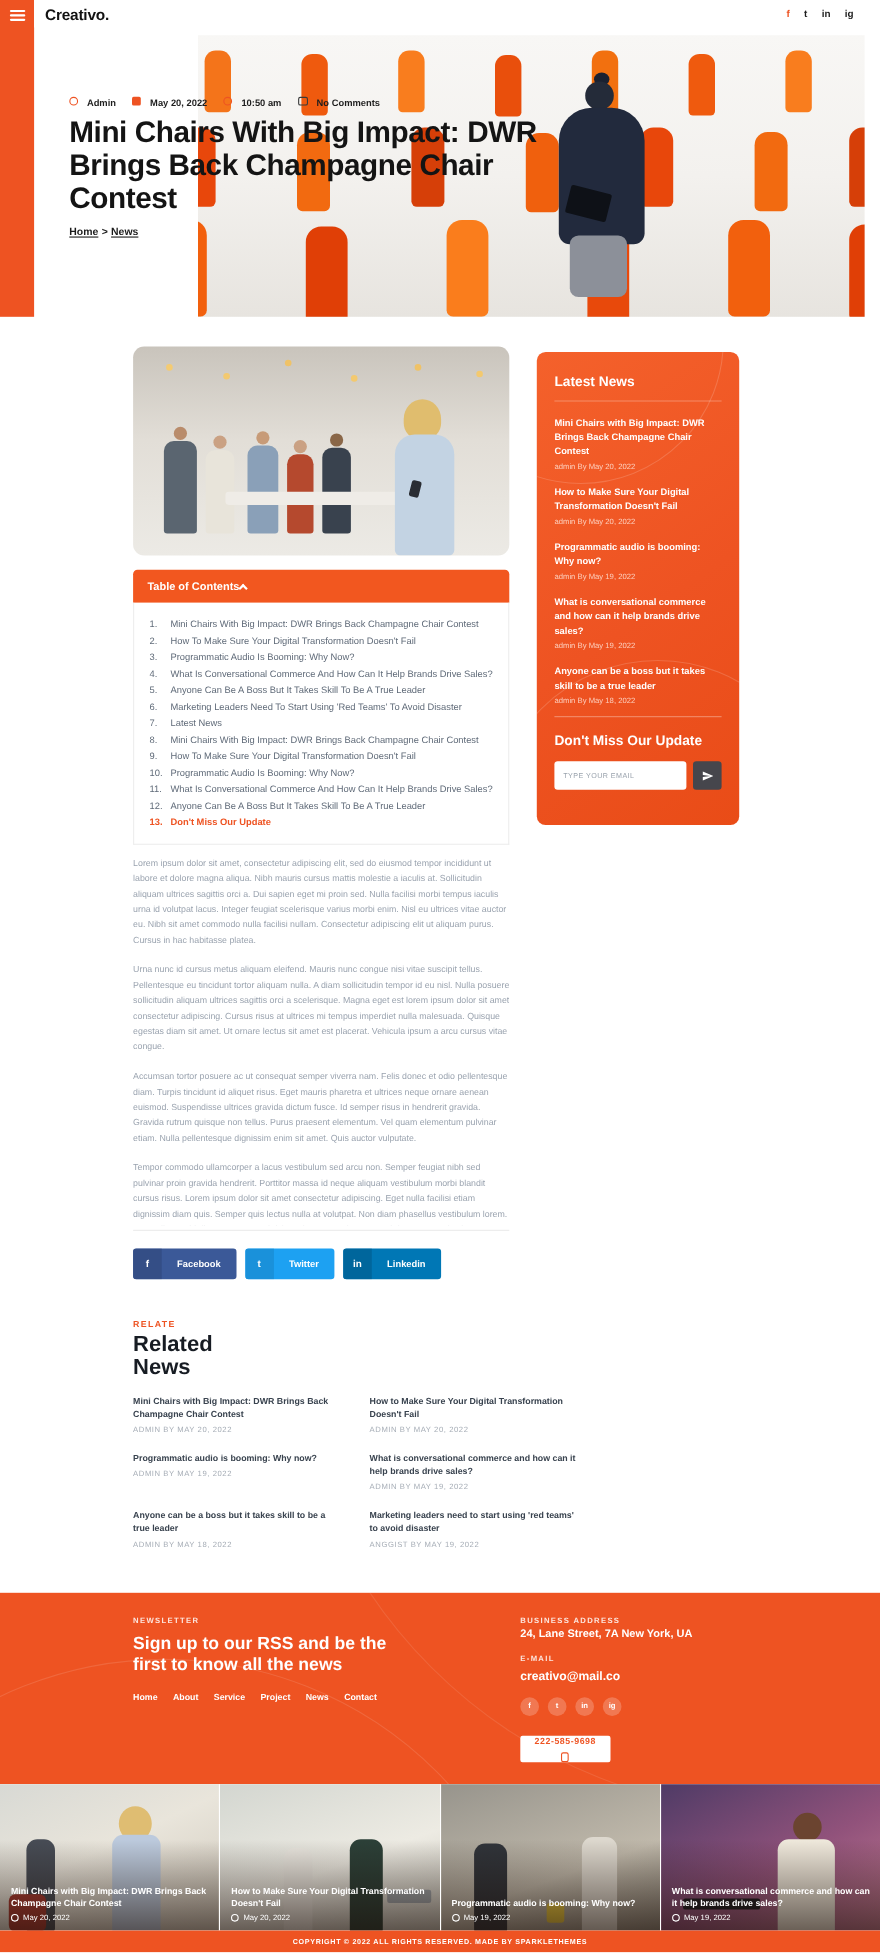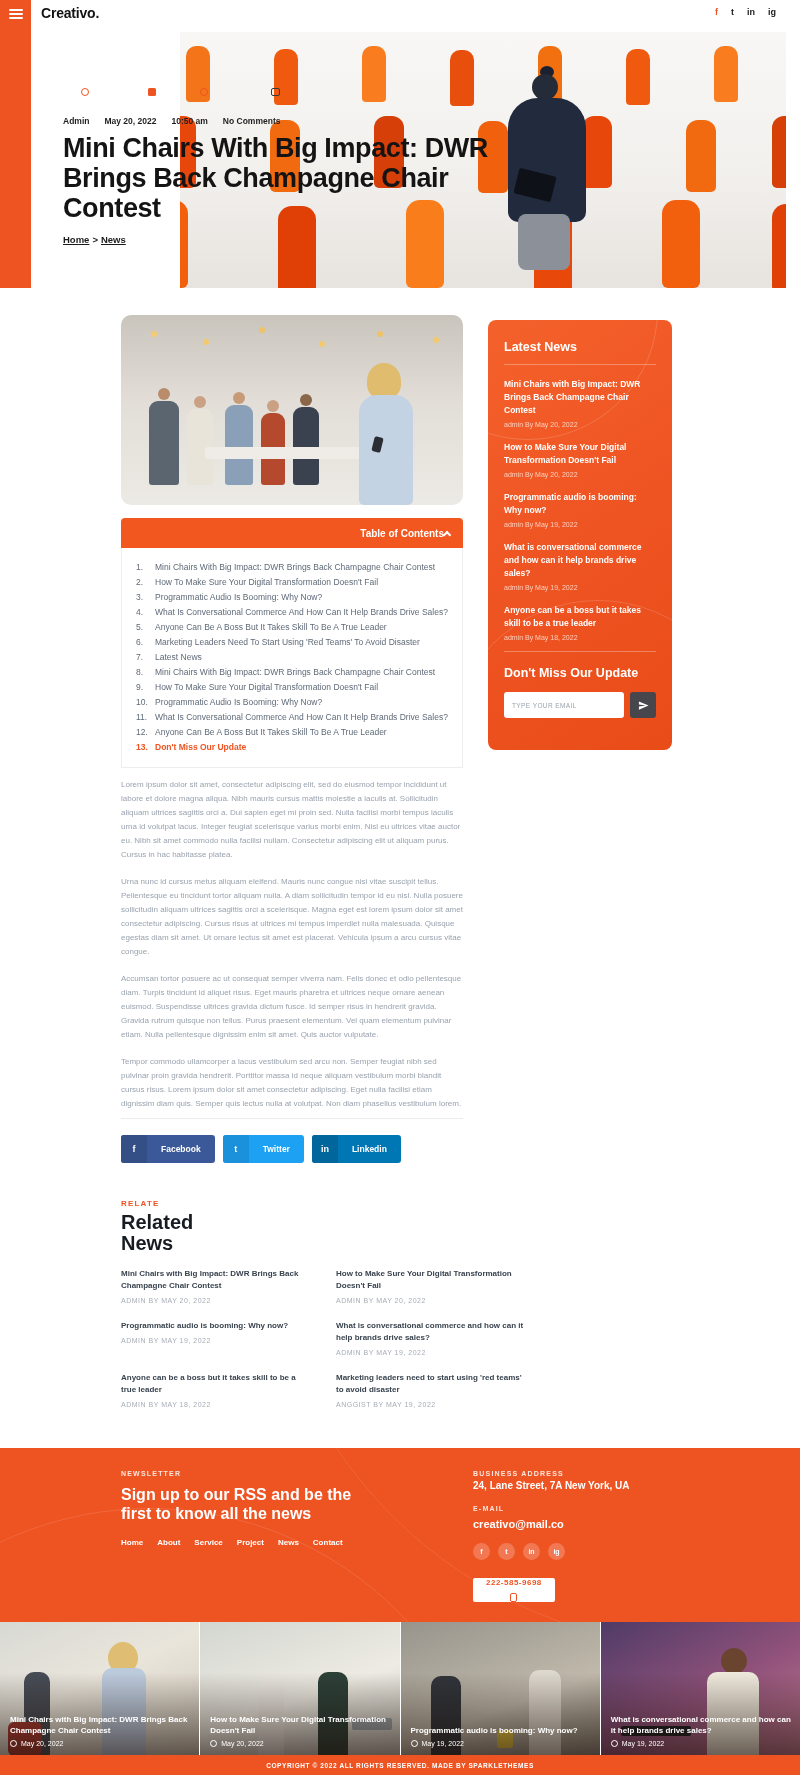--- a/index.html
+++ b/index.html
@@ -29,21 +29,21 @@
          box-shadow:104px 4px #f26a10,208px 0 #d63f08,312px 5px #f0600d,416px 0 #e8470b,520px 4px #f26a10,606px 0 #d63f08; }
   .cr3 { left:-30px; top:168px; width:38px; height:88px; border-radius:14px 14px 6px 6px; background:#f2600d;
          box-shadow:128px 6px #e03f06,256px 0 #fa7d1c,384px 6px #e8490b,512px 0 #f2600d,622px 4px #e03f06; }
   .hero-person-head { position:absolute; left:352px; top:42px; width:26px; height:26px; border-radius:50%; background:#242b39; }
   .hero-person-bun { position:absolute; left:360px; top:34px; width:14px; height:12px; border-radius:50%; background:#1b2130; }
   .hero-person-body { position:absolute; left:328px; top:66px; width:78px; height:124px; border-radius:30px 30px 10px 10px; background:#222a3d; }
   .hero-person-legs { position:absolute; left:338px; top:182px; width:52px; height:56px; border-radius:8px; background:#8c9099; }
   .hero-tablet { position:absolute; left:336px; top:140px; width:38px; height:26px; background:#0e1117; border-radius:2px; transform:rotate(14deg); }
   .hero-content { position:absolute; left:63px; top:63px; width:478px; z-index:2; }
   .meta-row { display:flex; align-items:center; gap:15px; }
-  .meta-item { display:flex; align-items:flex-end; gap:20px; font-size:8.5px; font-weight:700; color:#1e1e1e;flex-direction:column; }
+  .meta-item { display:flex; align-items:flex-start; gap:8px; font-size:8.5px; font-weight:700; color:#1e1e1e; }
   .ico-user { width:8px; height:8px; border:1.5px solid #EE5322; border-radius:50%; }
   .ico-cal  { width:8px; height:8px; background:#EE5322; border-radius:1.5px; }
   .ico-clock{ width:8px; height:8px; border:1.5px solid #EE5322; border-radius:50%; }
   .ico-comment { width:9px; height:8px; border:1.5px solid #3a3a3a; border-radius:2px; }
   .post-title { margin-top:7px; font-size:27px; line-height:30px; font-weight:800; color:#141414; letter-spacing:-0.4px; }
   .breadcrumb { margin-top:11px; font-size:9.5px; font-weight:700; color:#1b1b1b; }
   .breadcrumb span { text-decoration:underline; cursor:pointer; }
   .breadcrumb .sep { text-decoration:none; margin:0 3px; cursor:default; }
 
   
@@ -60,21 +60,21 @@
   .fp3 { left:104px; top:90px; width:28px; height:80px; background:#8aa0b8; --skin:#c79b78; }
   .fp4 { left:140px; top:98px; width:24px; height:72px; background:#b5492e; --skin:#caa183; }
   .fp5 { left:172px; top:92px; width:26px; height:78px; background:#39424e; --skin:#8a6748; }
   .blonde-hair { position:absolute; left:246px; top:48px; width:34px; height:36px; border-radius:50% 50% 40% 40%; background:#e0bd6e; }
   .blonde-body { position:absolute; left:238px; top:80px; width:54px; height:110px; border-radius:18px 18px 5px 5px; background:#c3d3e3; }
   .blonde-phone { position:absolute; left:252px; top:122px; width:9px; height:15px; background:#2a2d33; border-radius:2px; transform:rotate(14deg); }
 
   
   .left-col { position:absolute; left:121px; top:518px; width:342px; }
   .toc-header { height:30px; background:#F2571F; border-radius:4px 4px 0 0; display:flex; align-items:center;
-                justify-content:flex-end; padding:0 13px; cursor:pointer; }
+                justify-content:flex-start; padding:0 13px; cursor:pointer; }
   .toc-title { font-size:10px; font-weight:700; color:#fff; }
   .chev-up { width:6px; height:6px; border-top:2px solid #fff; border-right:2px solid #fff; transform:rotate(-45deg); margin-top:3px; }
   .toc-body { border:1px solid #ededed; border-top:none; padding:12px 14px 12px 14px; background:#fff; }
   .toc-item { display:flex; gap:5px; font-size:8.5px; color:#5f6a78; line-height:15px; cursor:pointer; }
   .toc-item .num { min-width:14px; }
   .toc-item.active { color:#EE5322; font-weight:700; }
 
   .article { margin-top:10px; height:336px; overflow:hidden; font-size:8px; line-height:14px; color:#9aa3af; text-align:left; }
   .article p { margin-bottom:13px; }
   .divider { border-top:1px solid #ececec; margin-top:4px; }

